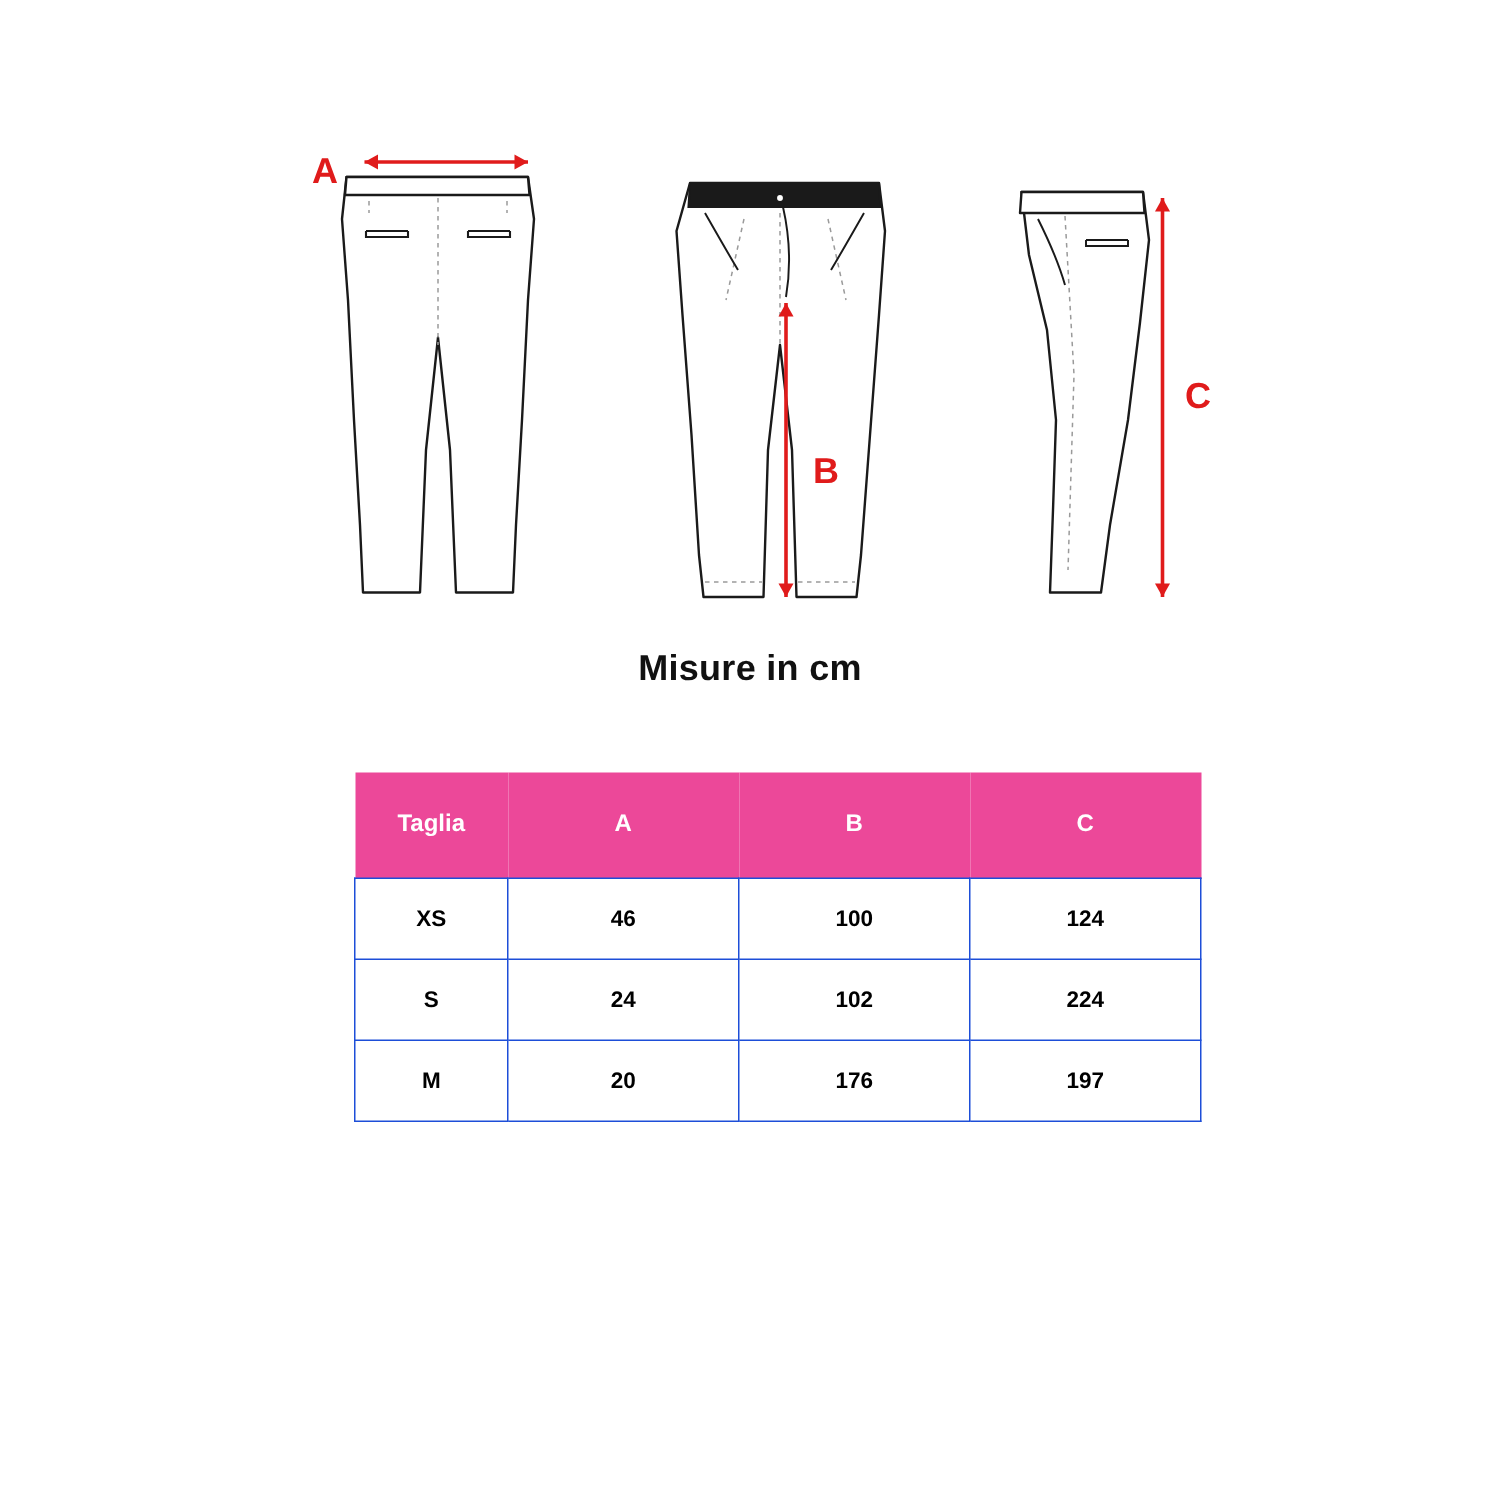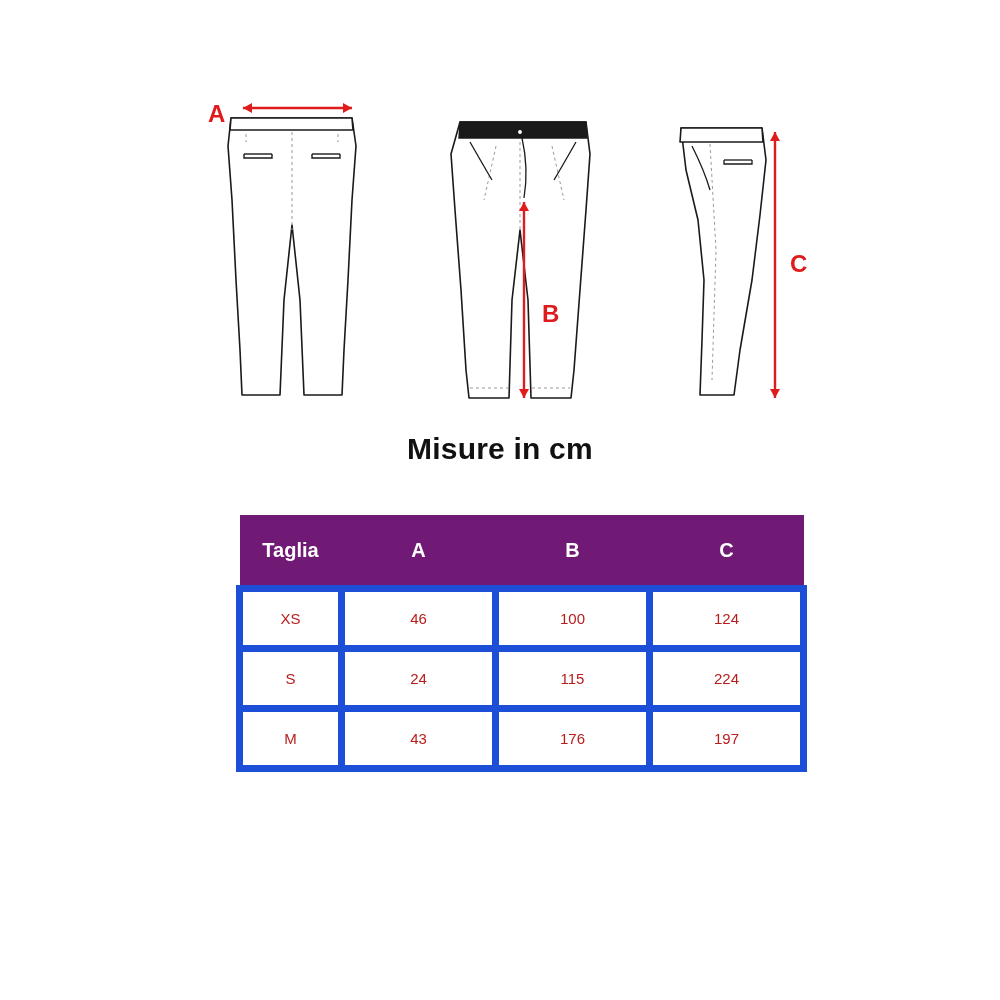--- a/index.html
+++ b/index.html
@@ -31,52 +31,52 @@
     display: block;
     width: 1000px;
     height: 360px;
   }
   .title {
     position: absolute;
     left: 0;
     top: 432px;
     width: 1000px;
     text-align: center;
-    font-size: 30px;
+    font-size: 24px;
     font-weight: bold;
     letter-spacing: 0.2px;
     color: #111111;
   }
   .table-wrap {
     position: absolute;
     left: 236px;
     top: 515px;
     width: 564px;
   }
   table.size-table {
     border-collapse: collapse;
     width: 564px;
     table-layout: fixed;
   }
   table.size-table thead th {
-    background: #701a75;
+    background: #ec4899;
     color: #ffffff;
-    font-size: 20px;
+    font-size: 16px;
     font-weight: bold;
     height: 68px;
     text-align: center;
     border: none;
   }
   table.size-table tbody td {
-    border: 7px solid #1d4ed8;
+    border: 1px solid #1d4ed8;
     height: 51px;
     text-align: center;
     font-size: 15px;
-    font-weight: normal;
-    color: #b91c1c;
+    font-weight: bold;
+    color: #000000;
     background: #ffffff;
   }
   table.size-table col.c-size { width: 102px; }
   table.size-table col.c-a { width: 154px; }
   table.size-table col.c-b { width: 154px; }
   table.size-table col.c-c { width: 154px; }
 </style>
 </head>
 <body>
 
@@ -183,26 +183,26 @@
       <tbody>
         <tr>
           <td>XS</td>
           <td>46</td>
           <td>100</td>
           <td>124</td>
         </tr>
         <tr>
           <td>S</td>
           <td>24</td>
-          <td>115</td>
+          <td>102</td>
           <td>224</td>
         </tr>
         <tr>
           <td>M</td>
-          <td>43</td>
+          <td>20</td>
           <td>176</td>
           <td>197</td>
         </tr>
       </tbody>
     </table>
   </div>
 
 </div>
 
 </body></html>

